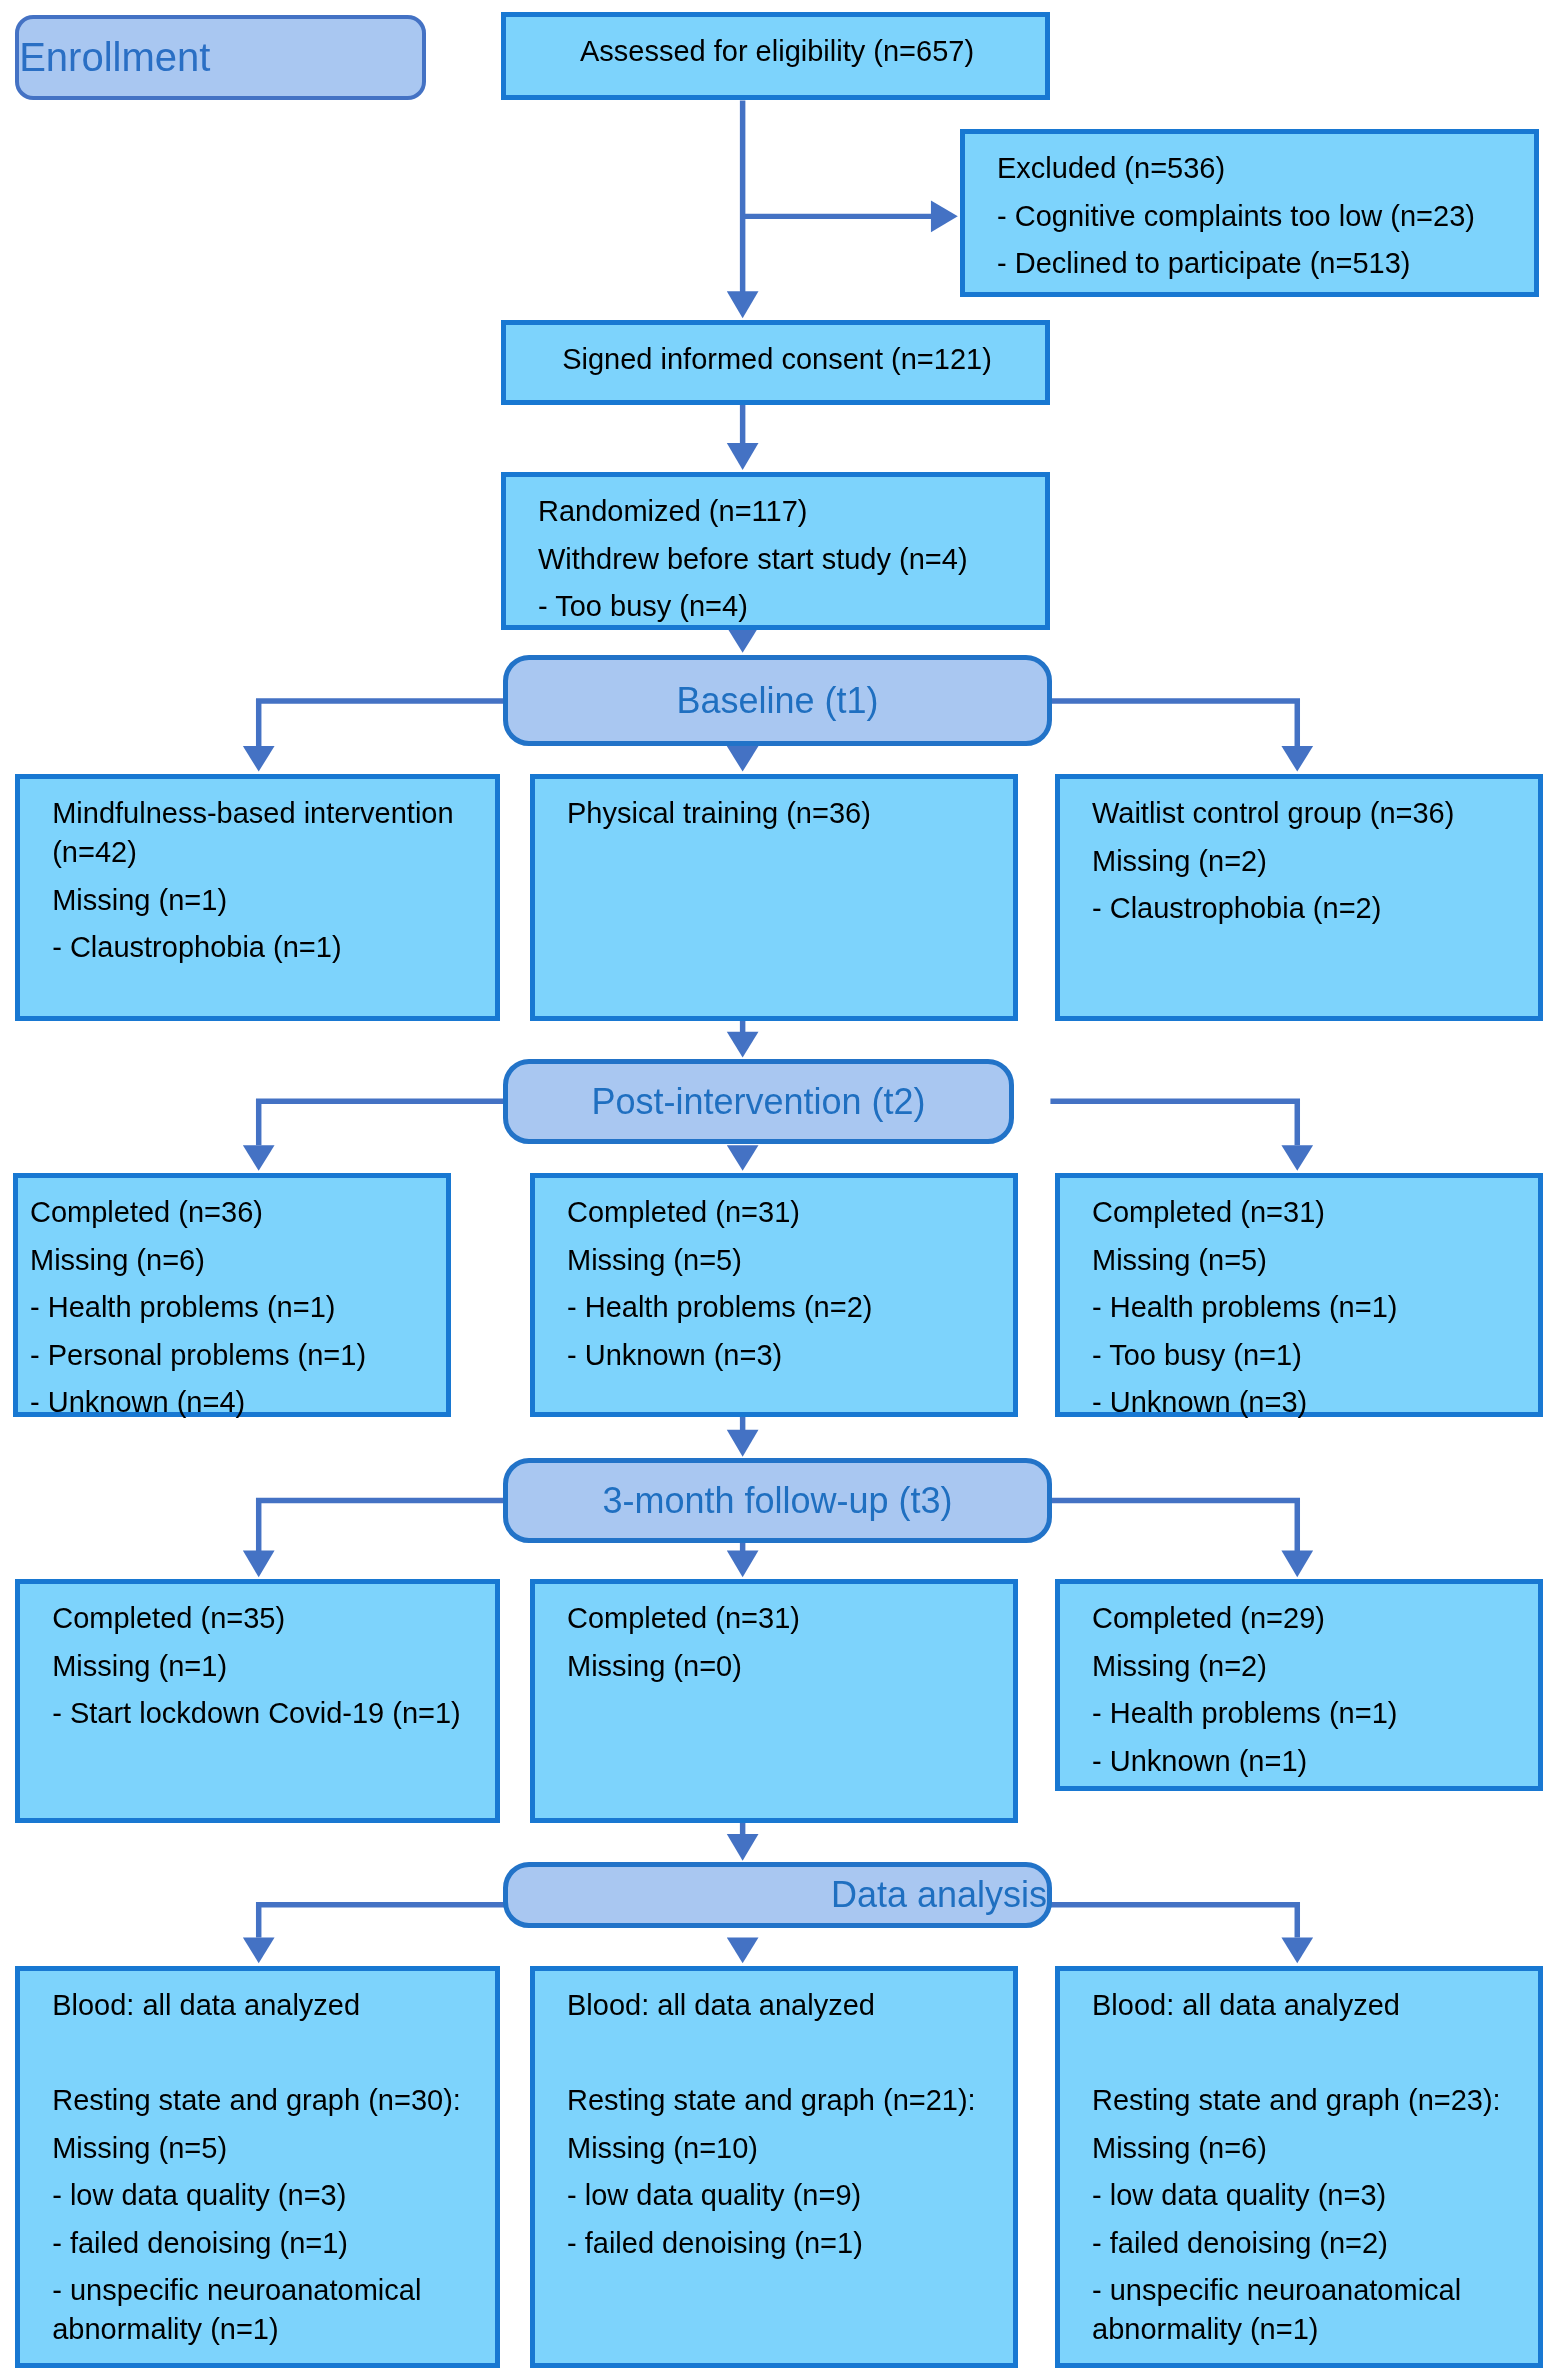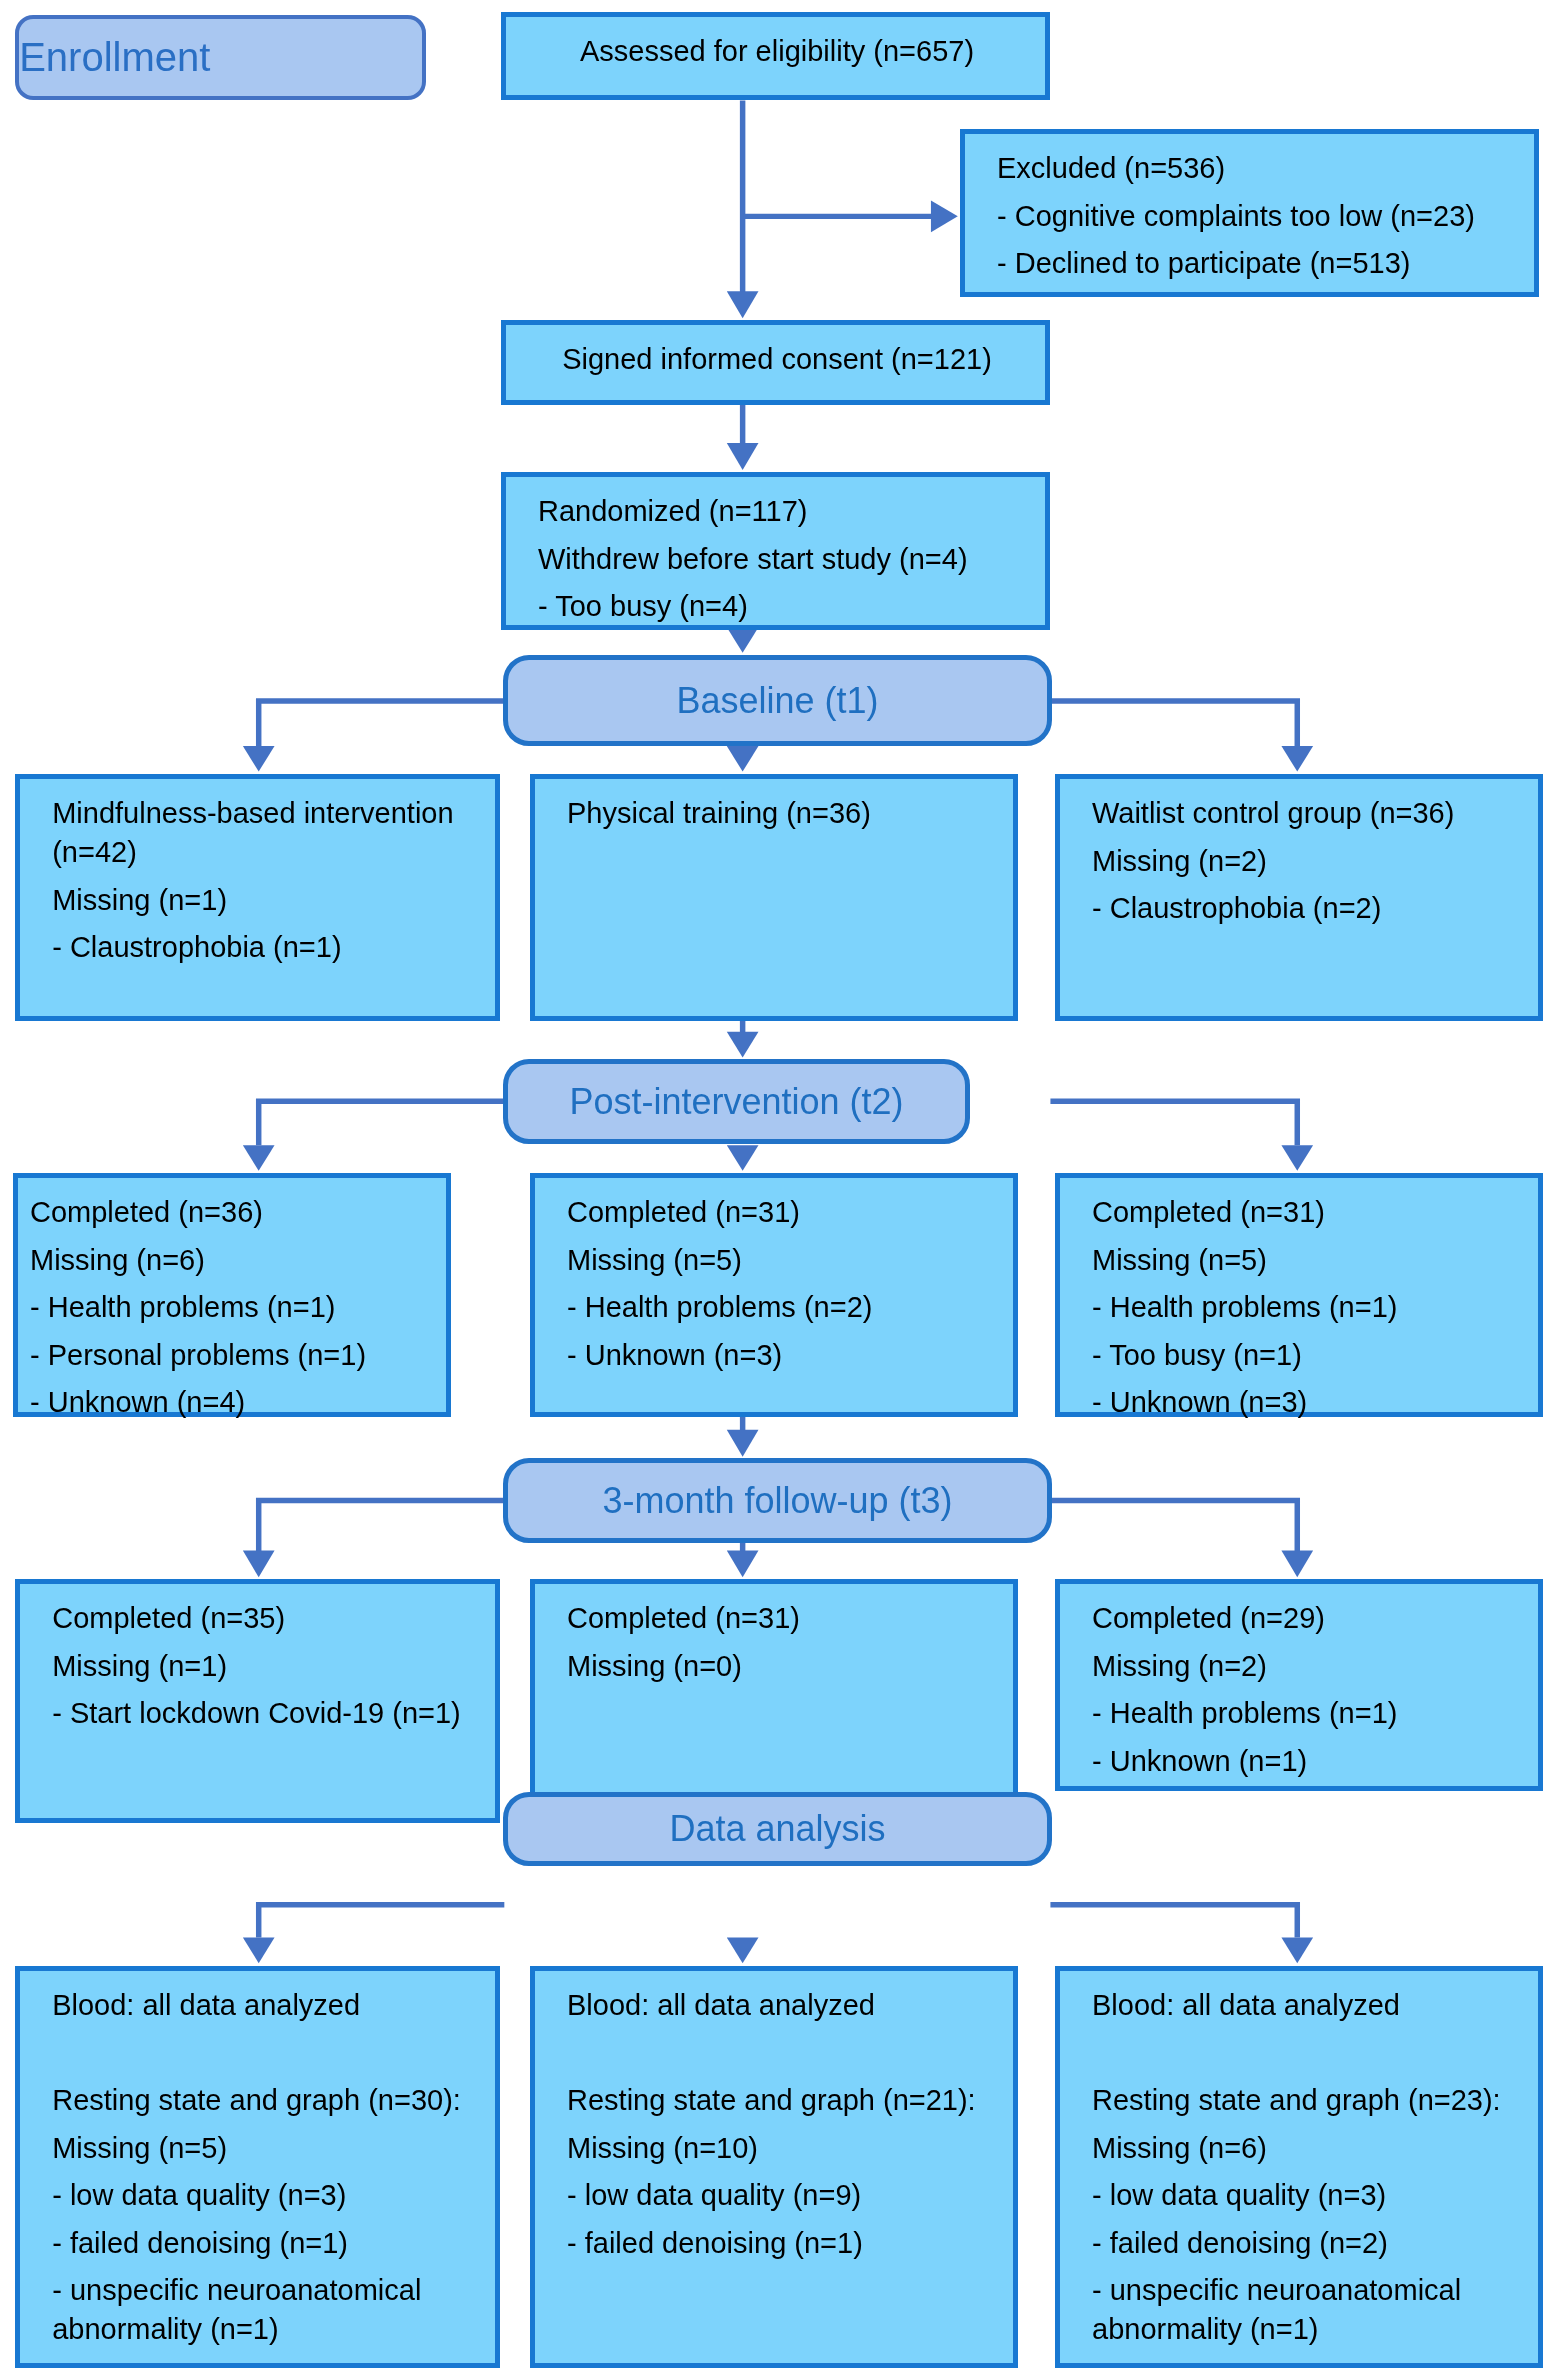--- a/index.html
+++ b/index.html
@@ -140,21 +140,21 @@
     </div>
   <div class="box" style="left:530px;top:774px;width:488px;height:247px;">
       <div class="line">Physical training (n=36)</div>
     </div>
   <div class="box" style="left:1055px;top:774px;width:488px;height:247px;">
       <div class="line">Waitlist control group (n=36)</div>
       <div class="line">Missing (n=2)</div>
       <div class="line">- Claustrophobia (n=2)</div>
     </div>
 
-  <div class="banner" style="left:503px;top:1059px;width:467px;height:85px;">
+  <div class="banner" style="left:503px;top:1059px;width:511px;height:85px;">
     <span>Post-intervention (t2)</span>
   </div>
   <div class="box" style="left:13px;top:1173px;width:438px;height:244px;padding-left:12px;">
       <div class="line">Completed (n=36)</div>
       <div class="line">Missing (n=6)</div>
       <div class="line">- Health problems (n=1)</div>
       <div class="line">- Personal problems (n=1)</div>
       <div class="line">- Unknown (n=4)</div>
     </div>
   <div class="box" style="left:530px;top:1173px;width:488px;height:244px;">
@@ -183,21 +183,21 @@
       <div class="line">Completed (n=31)</div>
       <div class="line">Missing (n=0)</div>
     </div>
   <div class="box" style="left:1055px;top:1579px;width:488px;height:212px;">
       <div class="line">Completed (n=29)</div>
       <div class="line">Missing (n=2)</div>
       <div class="line">- Health problems (n=1)</div>
       <div class="line">- Unknown (n=1)</div>
     </div>
 
-  <div class="banner" style="left:503px;top:1792px;width:549px;height:74px;">
+  <div class="banner" style="left:503px;top:1862px;width:549px;height:66px;justify-content:flex-end;">
     <span>Data analysis</span>
   </div>
   <div class="box" style="left:15.2px;top:1966px;width:485px;height:402px;">
       <div class="line">Blood: all data analyzed</div>
       <div class="line blank"></div>
       <div class="line">Resting state and graph (n=30):</div>
       <div class="line">Missing (n=5)</div>
       <div class="line">- low data quality (n=3)</div>
       <div class="line">- failed denoising (n=1)</div>
       <div class="line">- unspecific neuroanatomical abnormality (n=1)</div>

